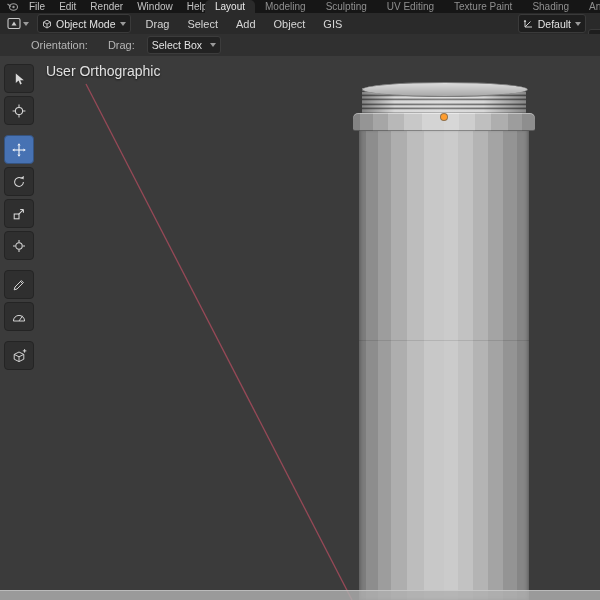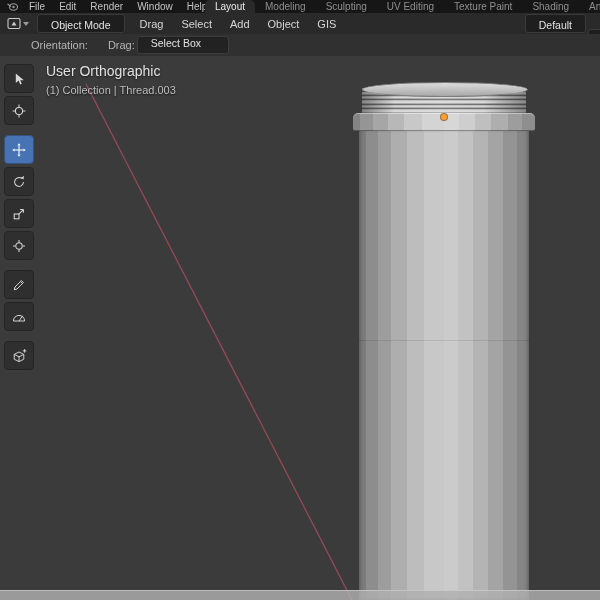--- a/index.html
+++ b/index.html
@@ -33,42 +33,42 @@
 
   
   .vp-header{
     position:absolute;top:13px;left:0;right:0;height:21px;
     background:#2a2a2a;display:flex;align-items:center;border-bottom:1px solid #232323;
   }
   .editor-btn{
     display:flex;align-items:center;gap:2px;margin-left:4px;padding:1px 3px;border-radius:3px;
   }
   .dd{
-    display:flex;align-items:flex-start;gap:4px;
+    display:flex;align-items:center;gap:4px;
     background:#1e1e1e;border:1px solid #3a3a3a;border-radius:3px;
-    height:17px;padding:0 13px;color:#e2e2e2;font-size:10.5px;white-space:nowrap;flex-direction:column;
+    height:17px;padding:0 4px;color:#e2e2e2;font-size:10.5px;white-space:nowrap;
   }
   .mode-dd{margin-left:5px;}
   .hdr-menus{display:flex;align-items:center;margin-left:6px;}
   .hdr-menu-item{color:#d6d6d6;font-size:11px;padding:0 9px;line-height:20px;white-space:nowrap;}
   .spacer{flex:1;}
   .global-dd{margin-right:14px;}
   .chev{width:0;height:0;border-left:3px solid transparent;border-right:3px solid transparent;border-top:4px solid #9a9a9a;}
   .snap-partial{
     position:absolute;right:-4px;top:16px;width:14px;height:14px;border-radius:3px;background:#1e1e1e;border:1px solid #3a3a3a;
   }
 
   
   .tool-settings{
     position:absolute;top:34px;left:0;right:0;height:22px;
     background:#303030;display:flex;align-items:center;border-bottom:3px solid #86efac;
   }
   .ts-label{color:#b5b5b5;font-size:11px;white-space:nowrap;}
   .ts-label.orient{margin-left:31px;margin-right:7px;}
-  .ts-label.drag{margin-left:13px;margin-right:2px;}
+  .ts-label.drag{margin-left:13px;margin-right:12px;}
   .ts-dd{height:16px;background:#222222;border:1px solid #3c3c3c;}
   .ts-dd .grow{flex:1;}
   .ts-dd.orientation{width:88px;}
   .ts-dd.dragmode{width:64px;}
 
   
   .viewport{
     position:absolute;top:56px;left:0;right:0;height:544px;
     background:#3b3b3b;overflow:hidden;
   }
@@ -220,21 +220,20 @@
       <div class="bolt-threads"></div>
       <div class="bolt-shoulder facets"></div>
       <div class="bolt-body facets"></div>
       <div class="origin-dot"></div>
     </div>
 
     <div class="floor-strip"></div>
 
     <div class="vp-overlay">
       <div class="l1">User Orthographic</div>
-      <div class="l2">(1) Collection | Thread.003</div>
     </div>
 
     <div class="toolbar">
       <div class="tool-btn">
         <svg width="16" height="16" viewBox="0 0 20 20">
             <path d="M6 3 L6 15 L9.5 12 L11.5 17 L13.5 16 L11.5 11.5 L16 11.5 Z" fill="#d8d8d8"></path>
           </svg>
       </div>
       <div class="tool-btn">
         <svg width="16" height="16" viewBox="0 0 20 20">

